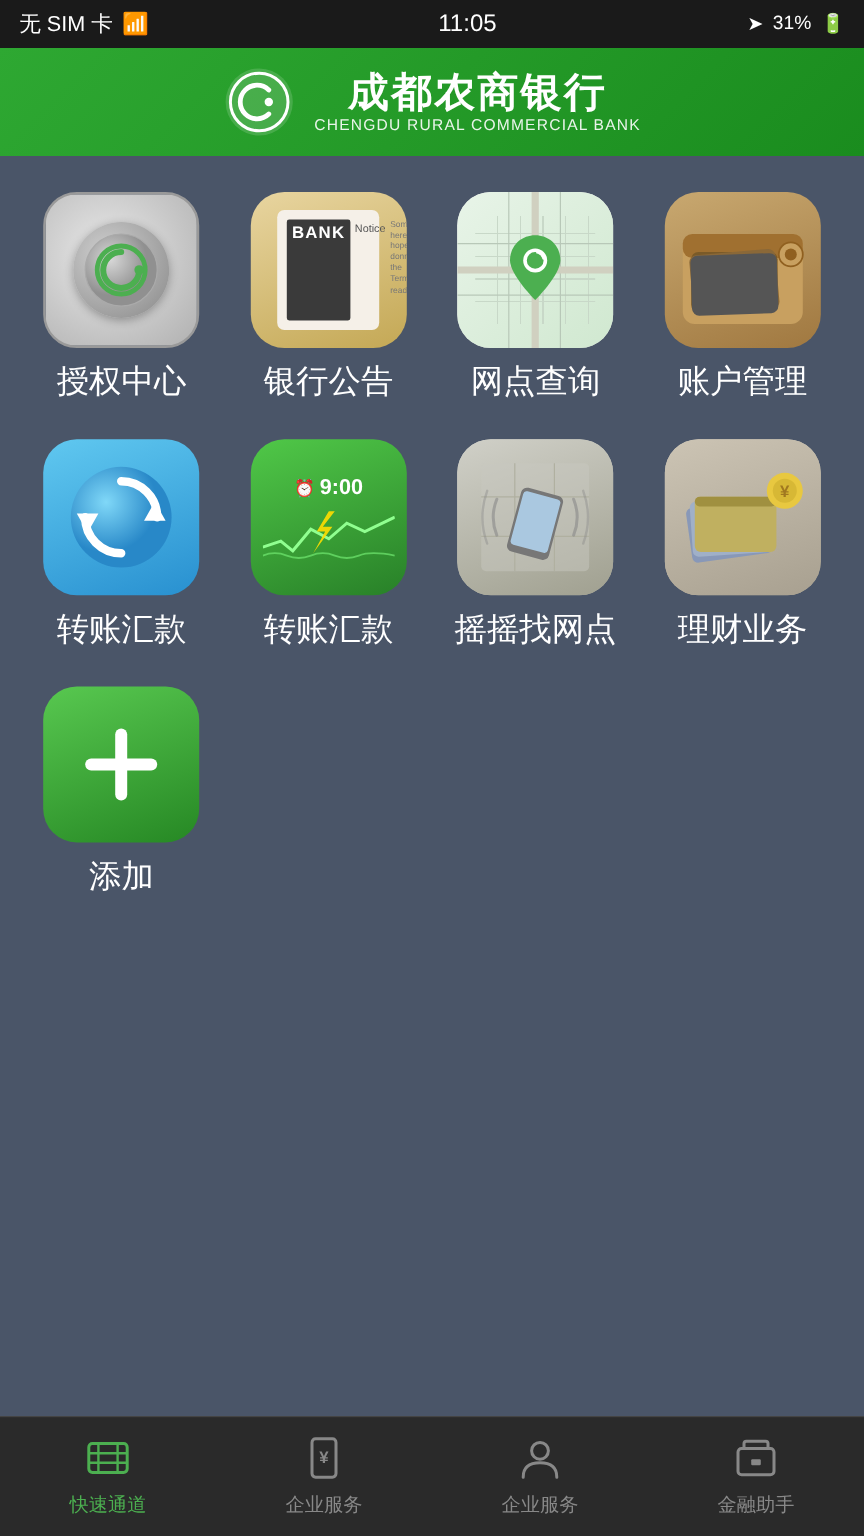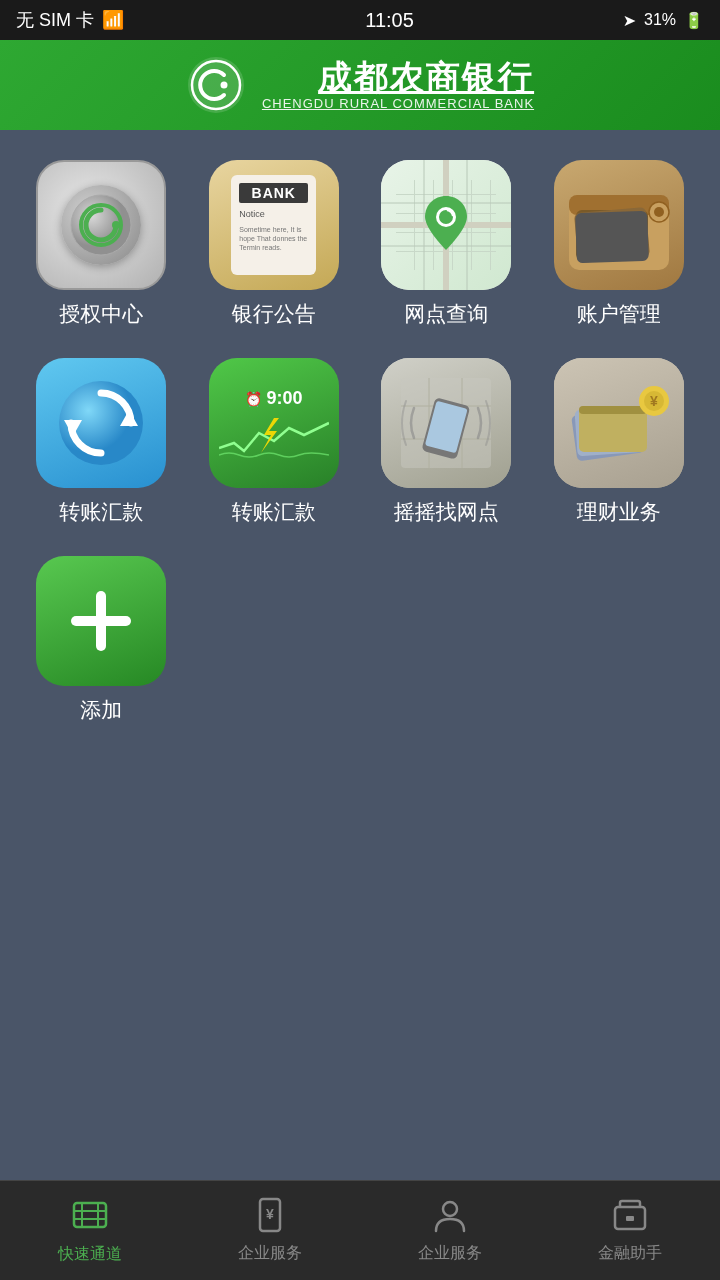--- a/index.html
+++ b/index.html
@@ -35,21 +35,21 @@
       background: linear-gradient(135deg, #2ea832, #1a8c1e);
       display: flex;
       align-items: center;
       justify-content: center;
       gap: 16px;
     }
     .header-logo {
       width: 60px;
       height: 60px;
     }
-    .header-text { color: white; text-align: right; text-decoration: underline; }
+    .header-text { color: white; text-align: center; }
     .header-text .main-name {
       font-size: 34px;
       font-weight: bold;
       letter-spacing: 2px;
       line-height: 1.1;
     }
     .header-text .sub-name {
       font-size: 13px;
       letter-spacing: 1px;
       opacity: 0.9;
@@ -76,21 +76,21 @@
       height: 130px;
       border-radius: 28px;
       display: flex;
       align-items: center;
       justify-content: center;
       position: relative;
       overflow: hidden;
     }
 
     .app-label {
-      font-size: 21px;
+      font-size: 27px;
       color: #ffffff;
       text-align: center;
     }
 
     
     .icon-auth {
       background: radial-gradient(circle at 40% 40%, #e8e8e8, #b0b0b0);
       border: 2px solid #999;
     }
     .icon-auth-inner {
@@ -107,21 +107,21 @@
     .icon-notice {
       background: linear-gradient(160deg, #e8d5a0, #c4a855);
     }
     .notice-paper {
       background: #f5f0e8;
       width: 85px;
       height: 100px;
       border-radius: 6px;
       padding: 8px;
       display: flex;
-      flex-direction: column;
+      flex-direction: row;
       gap: 4px;
     }
     .notice-bank-label {
       background: #3a3a3a;
       color: white;
       font-size: 14px;
       font-weight: bold;
       text-align: center;
       padding: 2px 4px;
       border-radius: 2px;

